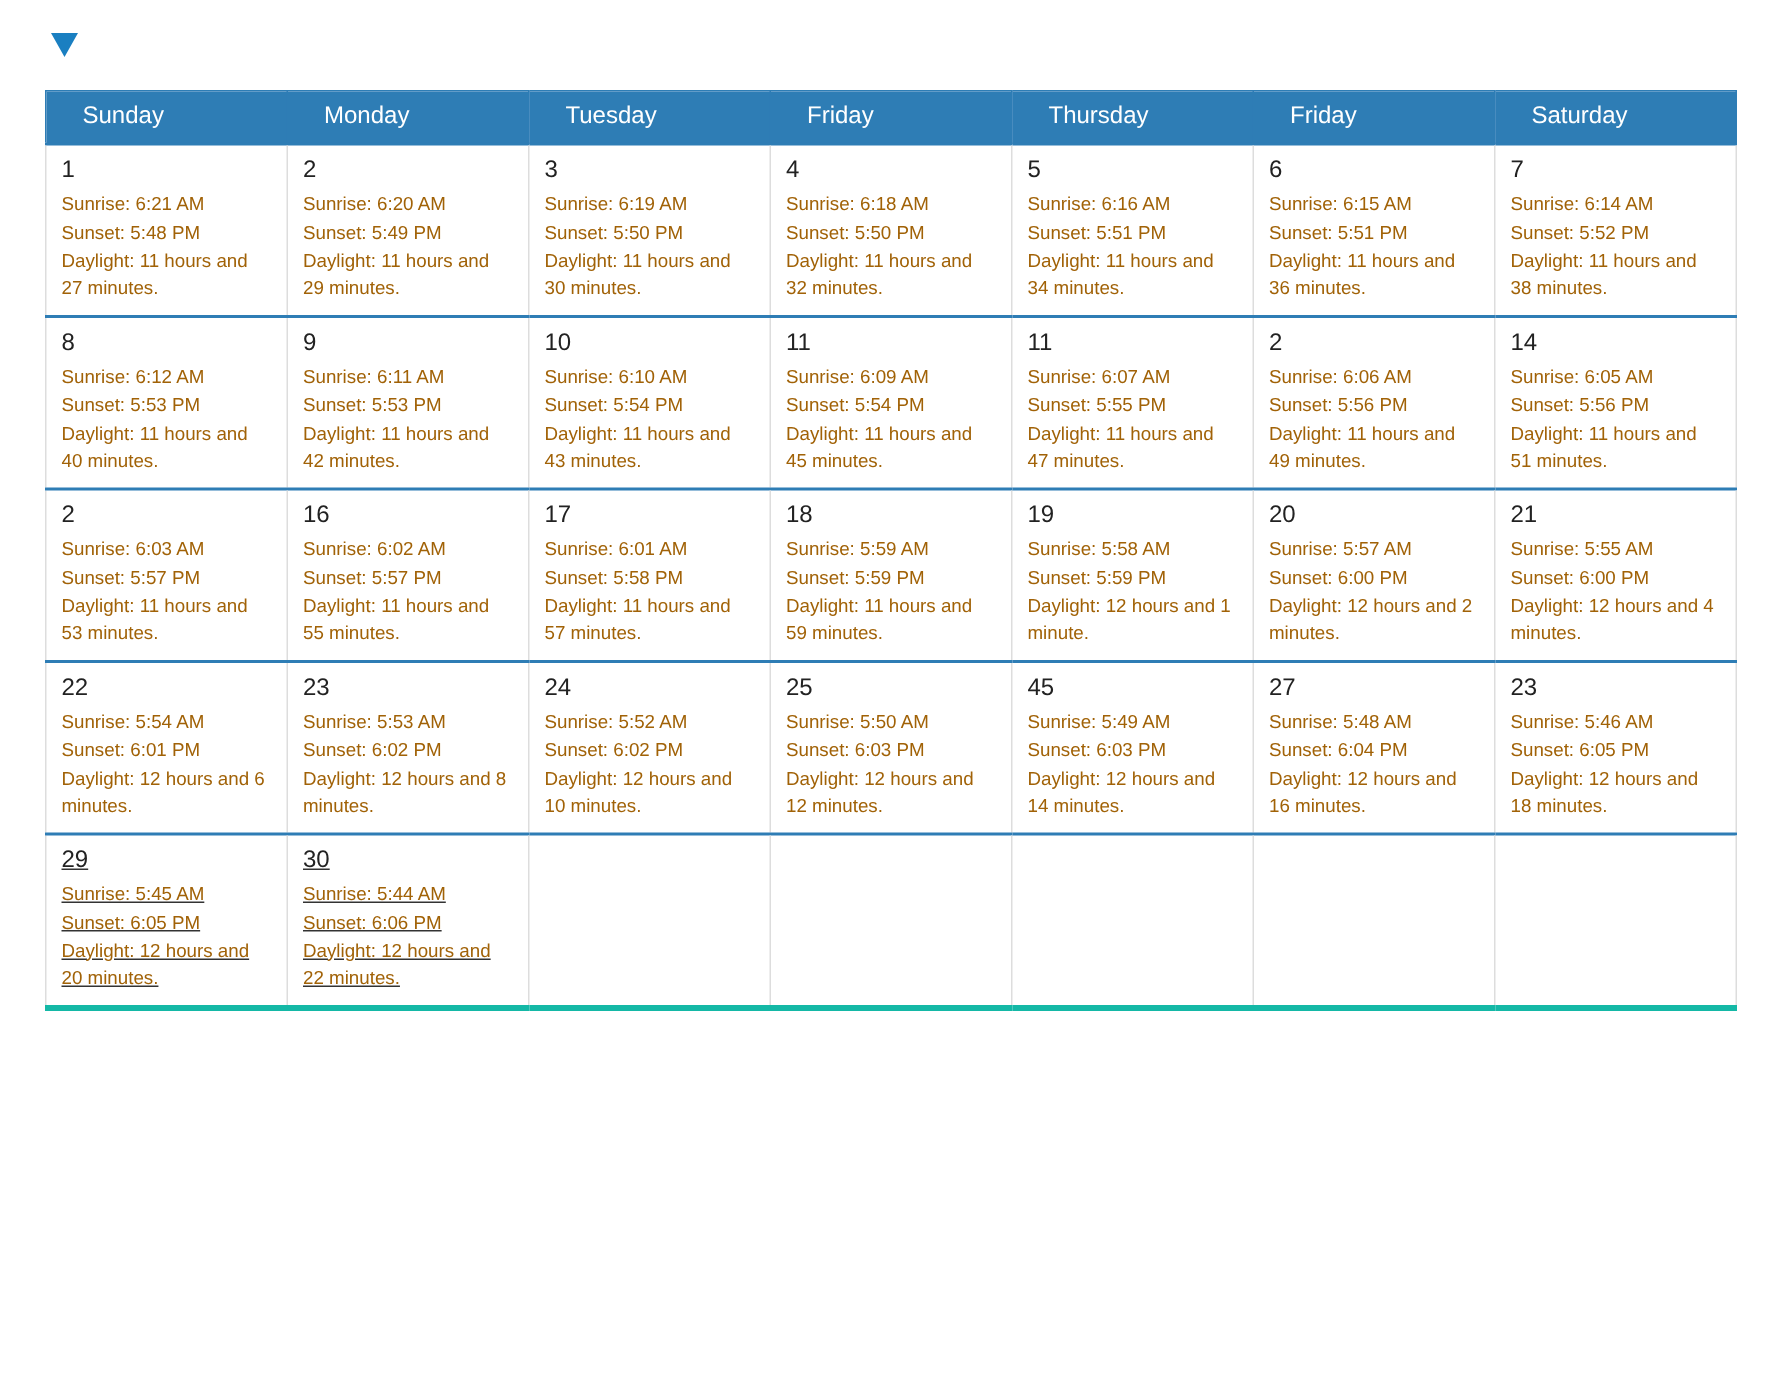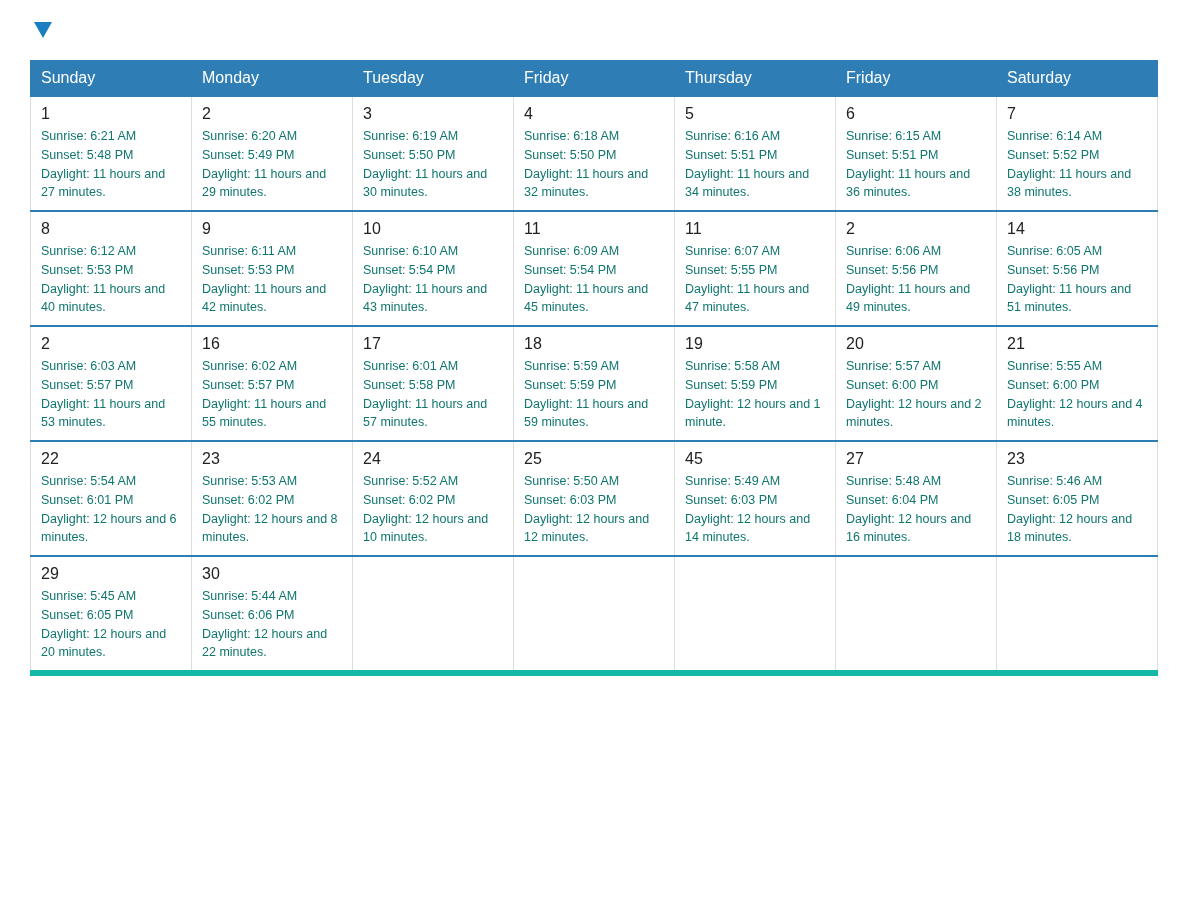--- a/index.html
+++ b/index.html
@@ -32,53 +32,54 @@
     .calendar-table {
       width: 100%;
       border-collapse: collapse;
       table-layout: fixed;
     }
     .calendar-table th {
       background-color: #2e7db5;
       color: #fff;
       font-size: 16px;
       font-weight: normal;
-      padding: 8px 10px;
+      padding: 8px 24px;
       text-align: left;
       border: 1px solid #2e7db5;
     }
     .calendar-table td {
       vertical-align: top;
       padding: 8px 10px;
       border: 1px solid #ccc;
       font-size: 13px;
       color: #333;
       min-height: 90px;
       height: 110px;
     }
     .calendar-table tr:last-child td {
-      border-bottom: 6px solid #14b8a6;
+      border-bottom: 4px solid #14b8a6;
+      text-decoration: underline;
     }
     .calendar-table tbody tr td {
       border-top: 2px solid #2e7db5;
       border-bottom: none;
       border-left: 1px solid #ddd;
       border-right: 1px solid #ddd;
     }
     .day-number {
       font-size: 16px;
       font-weight: normal;
       color: #222;
       display: block;
       margin-bottom: 4px;
     }
     .day-info {
       font-size: 12.5px;
       line-height: 1.5;
-      color: #0f766e;
+      color: #a16207;
     }
     .empty-cell {
       background: #fff;
     }
     .logo-wrapper {
       display: flex;
       flex-direction: column;
     }
     .logo-row {
       display: flex;

